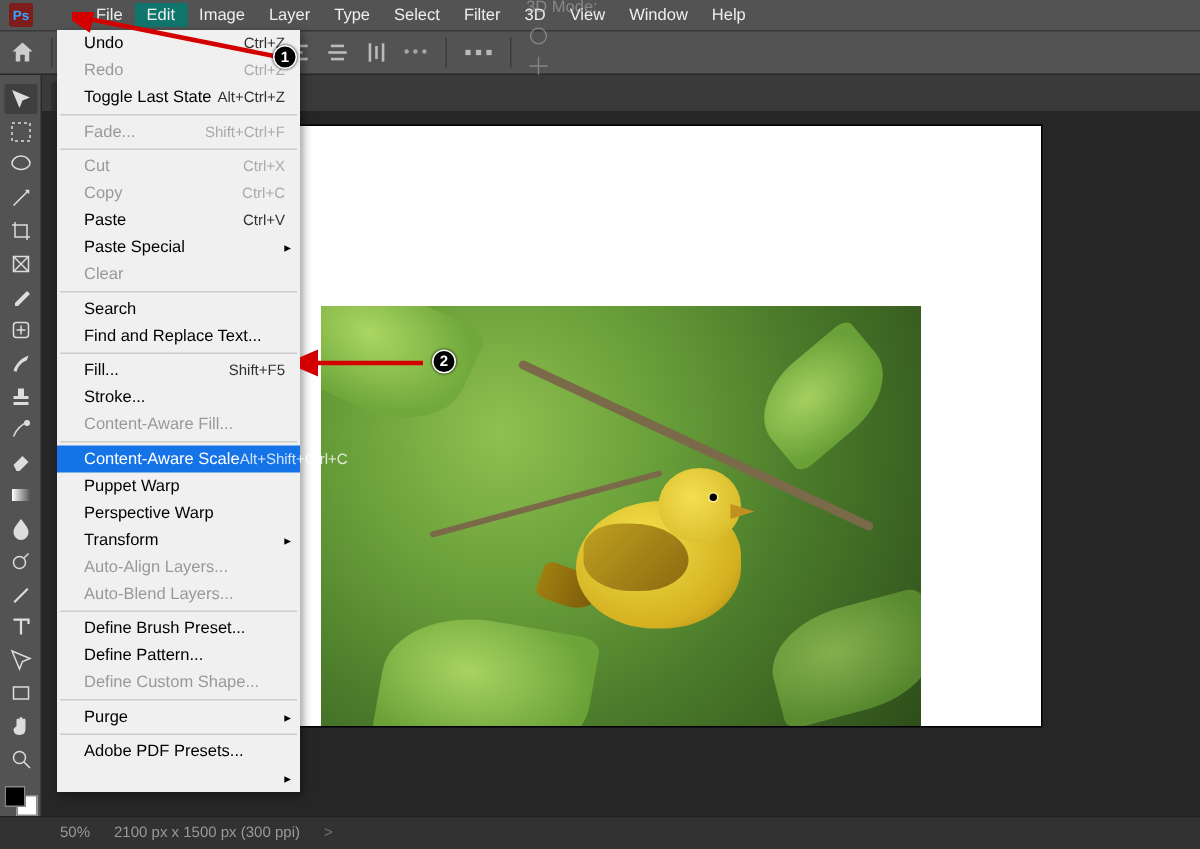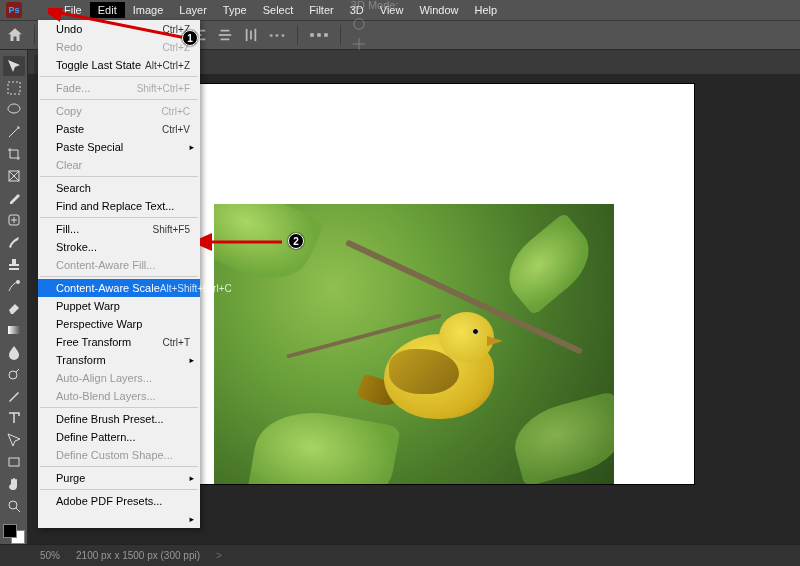--- a/index.html
+++ b/index.html
@@ -1,21 +1,21 @@
 <!DOCTYPE html>
 <html><head>
 <meta charset="utf-8">
 <style>
 * { margin: 0; padding: 0; box-sizing: border-box; font-family: "Segoe UI", Tahoma, sans-serif; }
 body { background: #323232; width: 800px; height: 566px; overflow: hidden; color: #ccc; font-size: 11px; position: relative; }
 
 .menubar { background: #535353; height: 20px; display: flex; align-items: center; padding-left: 6px; gap: 0; }
 .menubar .logo { width: 16px; height: 16px; background: #7f1d1d; border-radius: 2px; display: flex; align-items: center; justify-content: center; color: #31a8ff; font-weight: bold; font-size: 9px; margin-right: 6px; }
 .menubar .menu-item { padding: 2px 8px; cursor: pointer; color: #eee; }
-.menubar .menu-item:hover, .menubar .menu-item.open { background: #000000; }
+.menubar .menu-item:hover, .menubar .menu-item.open { background: #0f766e; }
 
 .optionsbar { background: #535353; height: 30px; border-top: 1px solid #383838; border-bottom: 1px solid #282828; display: flex; align-items: center; padding-left: 6px; gap: 10px; color: #bbb; }
 .optionsbar .home { width: 18px; height: 18px; display: flex; align-items: center; justify-content: center; }
 .optionsbar .msg { font-size: 10px; }
 .optionsbar .sep { width: 1px; height: 20px; background: #3c3c3c; }
 .optionsbar .ico { width: 16px; height: 14px; opacity: .85; }
 .optionsbar .threed { display: flex; gap: 6px; opacity: .5; flex-direction: column; }
 
 .workspace { position: absolute; top: 50px; left: 0; right: 0; bottom: 22px; display: flex; }
 
@@ -303,20 +303,24 @@
       <span>Toggle Last State</span>
       <span class="shortcut">Alt+Ctrl+Z</span>
     </div>
     <div class="sep-row"></div>
     <div class="row disabled">
       <span>Fade...</span>
       <span class="shortcut">Shift+Ctrl+F</span>
     </div>
     <div class="sep-row"></div>
     <div class="row disabled">
+      <span>Cut</span>
+      <span class="shortcut">Ctrl+X</span>
+    </div>
+    <div class="row disabled">
       <span>Copy</span>
       <span class="shortcut">Ctrl+C</span>
     </div>
     <div class="row">
       <span>Paste</span>
       <span class="shortcut">Ctrl+V</span>
     </div>
     <div class="row arrow">
       <span>Paste Special</span>
     </div>
@@ -344,24 +348,20 @@
     <div class="sep-row"></div>
     <div class="row highlight">
       <span>Content-Aware Scale</span>
       <span class="shortcut">Alt+Shift+Ctrl+C</span>
     </div>
     <div class="row">
       <span>Puppet Warp</span>
     </div>
     <div class="row">
       <span>Perspective Warp</span>
-    </div>
-    <div class="row">
-      <span>Free Transform</span>
-      <span class="shortcut">Ctrl+T</span>
     </div>
     <div class="row arrow">
       <span>Transform</span>
     </div>
     <div class="row disabled">
       <span>Auto-Align Layers...</span>
     </div>
     <div class="row disabled">
       <span>Auto-Blend Layers...</span>
     </div>

